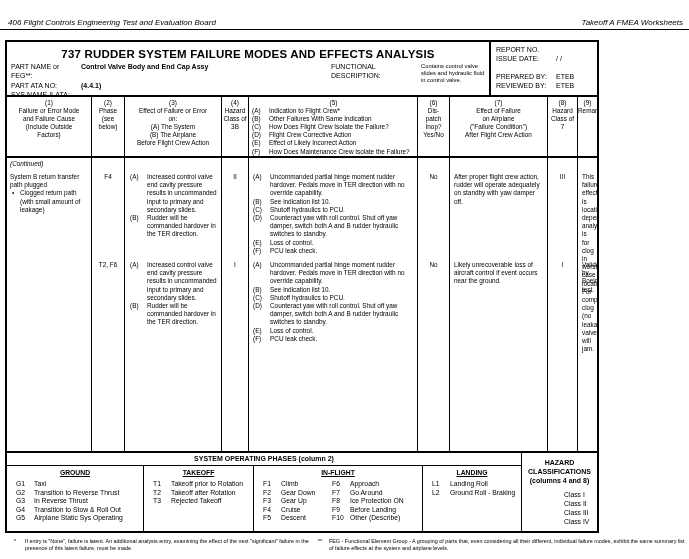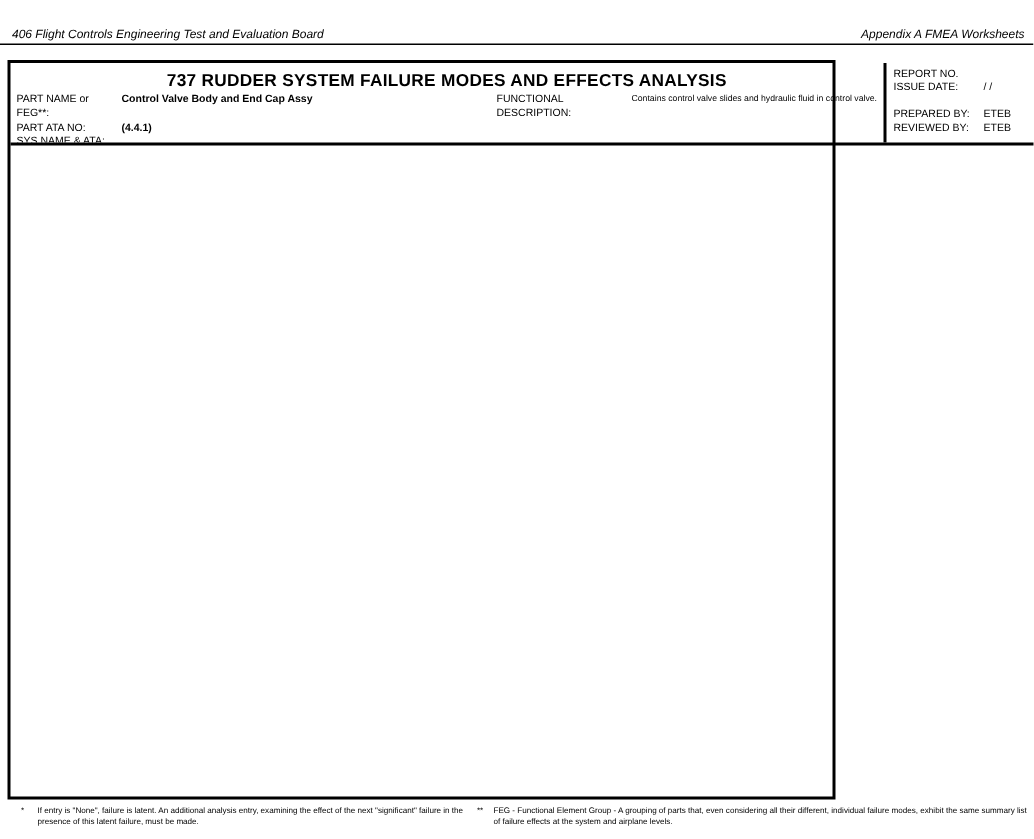--- a/index.html
+++ b/index.html
@@ -4,22 +4,22 @@
 <style>
   html,body{margin:0;padding:0;}
   body{width:689px;height:559px;background:#fff;color:#000;position:relative;
        font-family:"Liberation Sans",sans-serif;overflow:hidden;}
   
   .pagehead{position:absolute;top:13px;left:0;width:689px;height:17px;
     border-bottom:1.5px solid #000;display:flex;justify-content:space-between;
     align-items:flex-end;padding:0 6px 2px 8px;box-sizing:border-box;
     font-size:8px;font-style:italic;}
   
-  .frame{position:absolute;left:5px;top:40px;width:552px;height:493px;
-    border:2px solid #000;box-sizing:border-box;display:flex;flex-direction:row;}
+  .frame{position:absolute;left:5px;top:40px;width:594px;height:493px;
+    border:2px solid #000;box-sizing:border-box;display:flex;flex-direction:column;}
   
   .titlerow{flex:none;height:53px;display:flex;border-bottom:2px solid #000;}
   .title-left{flex:1;position:relative;overflow:hidden;}
   .doctitle{text-align:center;font-weight:bold;font-size:11.5px;margin-top:6px;letter-spacing:.2px;}
   .partinfo{display:flex;margin-top:2px;padding-left:4px;font-size:7px;}
   .pi-left{width:320px;flex:none;}
   .pr{display:flex;line-height:9.3px;}
   .plb{width:70px;flex:none;}
   .pv{font-weight:bold;}
   .func{display:flex;flex:1;}
@@ -82,21 +82,21 @@
   
   .footnotes{position:absolute;left:14px;top:538px;right:4px;font-size:5.4px;line-height:6.9px;}
   .fn{display:flex;}
   .fnm{width:11px;flex:none;}
 </style>
 </head>
 <body>
 
 <div class="pagehead">
   <span>406 Flight Controls Engineering Test and Evaluation Board</span>
-  <span>Appendix A   FMEA Worksheets</span>
+  <span>Takeoff A   FMEA Worksheets</span>
 </div>
 
 <div class="frame">
 
   <div class="titlerow">
     <div class="title-left">
       <div class="doctitle">737 RUDDER SYSTEM FAILURE MODES AND EFFECTS ANALYSIS</div>
       <div class="partinfo">
         <div class="pi-left">
           <div class="pr">

